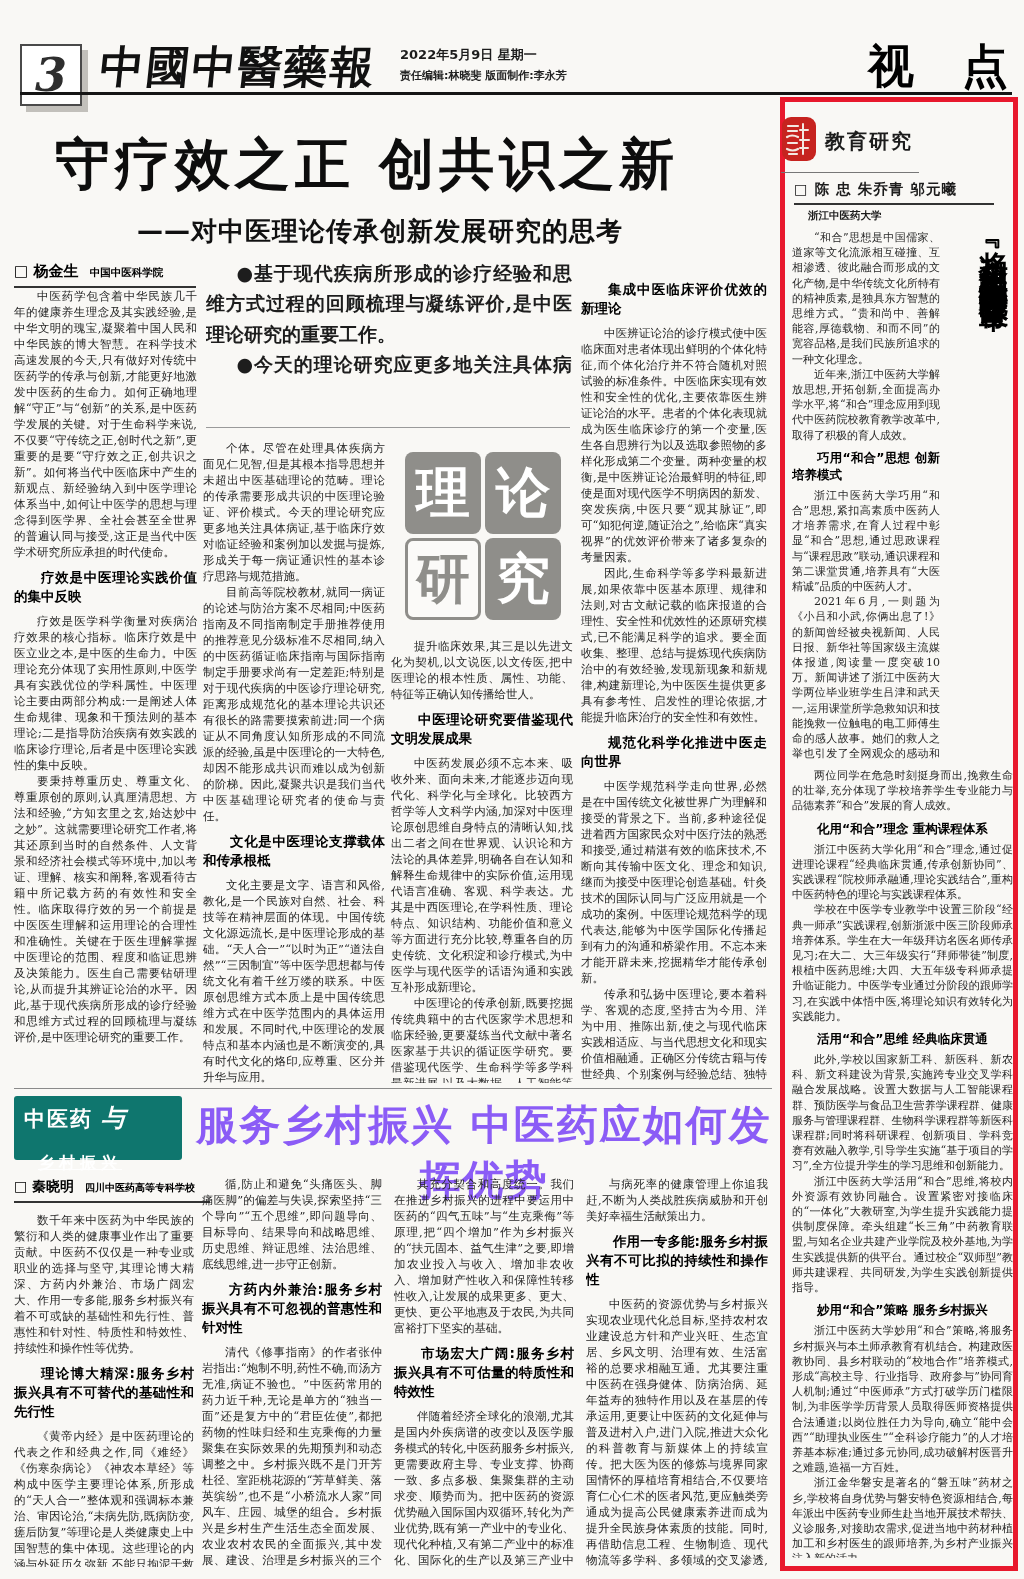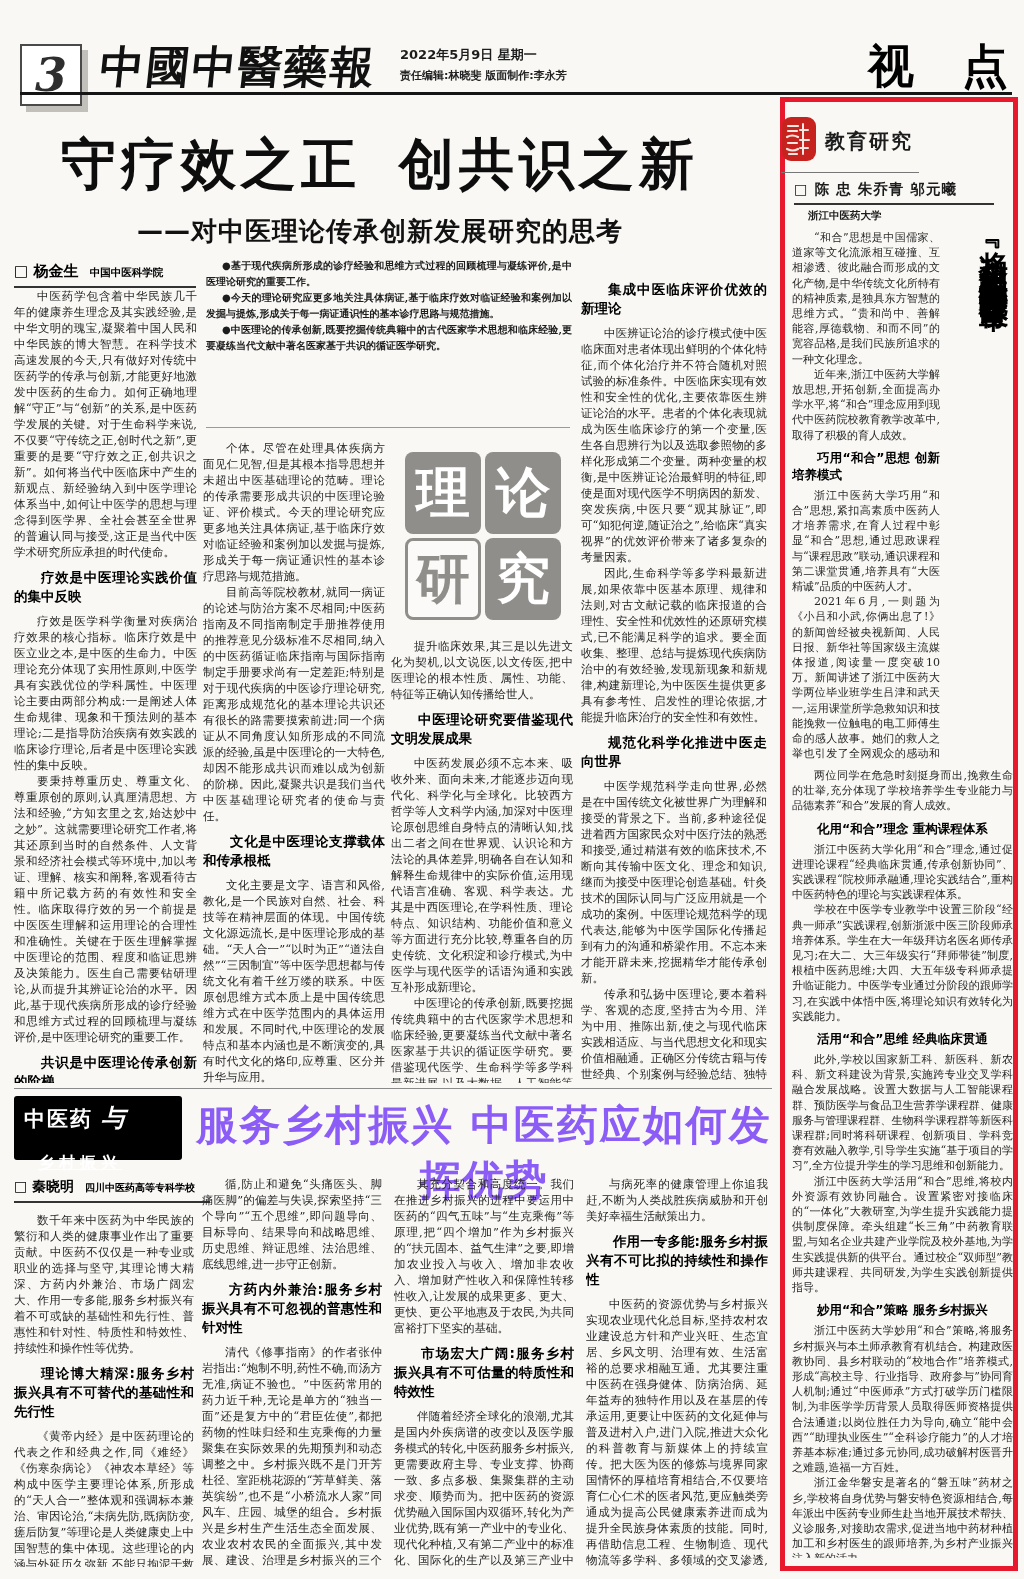--- a/index.html
+++ b/index.html
@@ -27,29 +27,29 @@
   
   .col{position:absolute;overflow:hidden;text-align:justify;font-size:11.5px;
     line-height:16px;color:#262626;}
   .col .p{text-indent:2em;}
   .col .h{font-family:"DejaVu Sans","Liberation Sans",sans-serif;font-weight:bold;
     font-size:13.5px;line-height:19px;margin:8px 0 7px;text-indent:2em;color:#000;
     text-underline-offset:3px;}
   .nohr .h{text-decoration:none;}
 
   
-  .main-title{left:55px;top:128px;width:650px;text-align:center;font-size:55px;
-    font-weight:900;letter-spacing:5px;color:#0d0d0d;font-family:Liberation Mono, monospace;}
+  .main-title{left:55px;top:128px;width:650px;font-size:55px;
+    font-weight:900;letter-spacing:5px;color:#0d0d0d;}
   .main-subtitle{left:55px;top:214px;width:650px;text-align:center;font-size:26px;
     font-weight:bold;letter-spacing:1px;color:#111;}
   .byline{font-size:15px;font-weight:bold;color:#000;border-bottom:2px solid #333;
     padding-bottom:5px;}
   .byline .affil{font-size:10.5px;font-weight:bold;margin-left:6px;}
   .bullets{left:206px;top:258px;width:366px;height:118px;overflow:hidden;
-    font-size:10px;line-height:1.6;font-weight:bold;color:#1d1d1d;text-align:justify;}
+    font-size:19px;line-height:1.6;font-weight:bold;color:#1d1d1d;text-align:justify;}
   .bullet{text-indent:1.6em;}
   .bullets-rule{left:206px;top:427px;width:364px;height:1px;background:#9a9a9a;}
 
   
   .graphic{left:405px;top:452px;width:160px;height:172px;display:grid;
     grid-template-columns:76px 76px;grid-template-rows:82px 82px;gap:4px;}
   .tile{background:#8f8e8a;color:#fff;font-size:54px;font-weight:bold;
     display:flex;align-items:center;justify-content:center;border-radius:8px;}
   .tile.inv{background:#fbfaf8;color:#8f8e8a;border:3px solid #8f8e8a;}
 
@@ -65,21 +65,21 @@
   .edu-narrow{left:792px;top:230px;width:148px;height:532px;font-size:11px;line-height:15.2px;}
   .edu-narrow .h,.edu-full .h{font-size:12.5px;line-height:17px;margin:6px 0 5px;}
   .vert-headline{left:942px;top:228px;width:72px;height:534px;
     writing-mode:vertical-rl;text-orientation:upright;
     font-family:"DejaVu Sans","Liberation Sans",sans-serif;
     font-size:29px;font-weight:900;letter-spacing:3px;color:#000;text-align:justify;}
   .edu-full{left:792px;top:768px;width:221px;height:790px;font-size:11px;line-height:15.2px;}
 
   
   .mid-rule{left:14px;top:1088px;width:758px;height:1px;background:#8a8a8a;}
-  .rural-logo{left:14px;top:1096px;width:168px;height:64px;background:#000000;
+  .rural-logo{left:14px;top:1096px;width:168px;height:64px;background:#0f766e;
     border-radius:3px;color:#fff;padding:6px 10px;box-sizing:border-box;}
   .rural-logo .row1{display:flex;align-items:baseline;gap:8px;}
   .rural-logo .t1{font-size:21px;font-weight:bold;letter-spacing:2px;}
   .rural-logo .t2{font-size:24px;font-style:italic;font-weight:bold;}
   .rural-logo .row2{font-size:16px;font-weight:bold;letter-spacing:5px;margin-top:19px;margin-left:14px;text-decoration:underline;}
   .rural-title{left:196px;top:1098px;width:576px;text-align:center;font-size:41px;
     font-weight:900;letter-spacing:2px;color:#8b5cf6;}
   .rural-byline{left:14px;top:1178px;width:196px;}
   .rural-byline .byline{font-size:14px;}
   .rural-byline .affil{font-size:10px;}
@@ -115,21 +115,20 @@
     <div class="bullet">●中医理论的传承创新,既要挖掘传统典籍中的古代医家学术思想和临床经验,更要凝练当代文献中著名医家基于共识的循证医学研究。</div>
   </div>
 <div class="abs bullets-rule"></div>
 
 <div class="col" style="left:14px;top:288px;width:183px;height:795px;">
 
 <div class="p">中医药学包含着中华民族几千年的健康养生理念及其实践经验,是中华文明的瑰宝,凝聚着中国人民和中华民族的博大智慧。在科学技术高速发展的今天,只有做好对传统中医药学的传承与创新,才能更好地激发中医药的生命力。如何正确地理解“守正”与“创新”的关系,是中医药学发展的关键。对于生命科学来说,不仅要“守传统之正,创时代之新”,更重要的是要“守疗效之正,创共识之新”。如何将当代中医临床中产生的新观点、新经验纳入到中医学理论体系当中,如何让中医学的思想与理念得到医学界、全社会甚至全世界的普遍认同与接受,这正是当代中医学术研究所应承担的时代使命。</div>
     <div class="h">疗效是中医理论实践价值的集中反映</div>
     <div class="p">疗效是医学科学衡量对疾病治疗效果的核心指标。临床疗效是中医立业之本,是中医的生命力。中医理论充分体现了实用性原则,中医学具有实践优位的学科属性。中医理论主要由两部分构成:一是阐述人体生命规律、现象和干预法则的基本理论;二是指导防治疾病有效实践的临床诊疗理论,后者是中医理论实践性的集中反映。</div>
     <div class="p">要秉持尊重历史、尊重文化、尊重原创的原则,认真厘清思想、方法和经验,“方知玄里之玄,始达妙中之妙”。这就需要理论研究工作者,将其还原到当时的自然条件、人文背景和经济社会模式等环境中,加以考证、理解、核实和阐释,客观看待古籍中所记载方药的有效性和安全性。临床取得疗效的另一个前提是中医医生理解和运用理论的合理性和准确性。关键在于医生理解掌握中医理论的范围、程度和临证思辨及决策能力。医生自己需要钻研理论,从而提升其辨证论治的水平。因此,基于现代疾病所形成的诊疗经验和思维方式过程的回顾梳理与凝练评价,是中医理论研究的重要工作。</div>
-    <div class="h">共识是中医理论传承创新的阶梯</div>
   </div>
 <div class="col" style="left:203px;top:440px;width:182px;height:643px;">
 
 <div class="p">个体。尽管在处理具体疾病方面见仁见智,但是其根本指导思想并未超出中医基础理论的范畴。理论的传承需要形成共识的中医理论验证、评价模式。今天的理论研究应更多地关注具体病证,基于临床疗效对临证经验和案例加以发掘与提炼,形成关于每一病证通识性的基本诊疗思路与规范措施。</div>
     <div class="p">目前高等院校教材,就同一病证的论述与防治方案不尽相同;中医药指南及不同指南制定手册推荐使用的推荐意见分级标准不尽相同,纳入的中医药循证临床指南与国际指南制定手册要求尚有一定差距;特别是对于现代疾病的中医诊疗理论研究,距离形成规范化的基本理论共识还有很长的路需要摸索前进;同一个病证从不同角度认知所形成的不同流派的经验,虽是中医理论的一大特色,却因不能形成共识而难以成为创新的阶梯。因此,凝聚共识是我们当代中医基础理论研究者的使命与责任。</div>
     <div class="h">文化是中医理论支撑载体和传承根柢</div>
     <div class="p">文化主要是文字、语言和风俗,教化,是一个民族对自然、社会、科技等在精神层面的体现。中国传统文化源远流长,是中医理论形成的基础。“天人合一”“以时为正”“道法自然”“三因制宜”等中医学思想都与传统文化有着千丝万缕的联系。中医原创思维方式本质上是中国传统思维方式在中医学范围内的具体运用和发展。不同时代,中医理论的发展特点和基本内涵也是不断演变的,具有时代文化的烙印,应尊重、区分并升华与应用。</div>
   </div>
 
 <div class="abs graphic">

